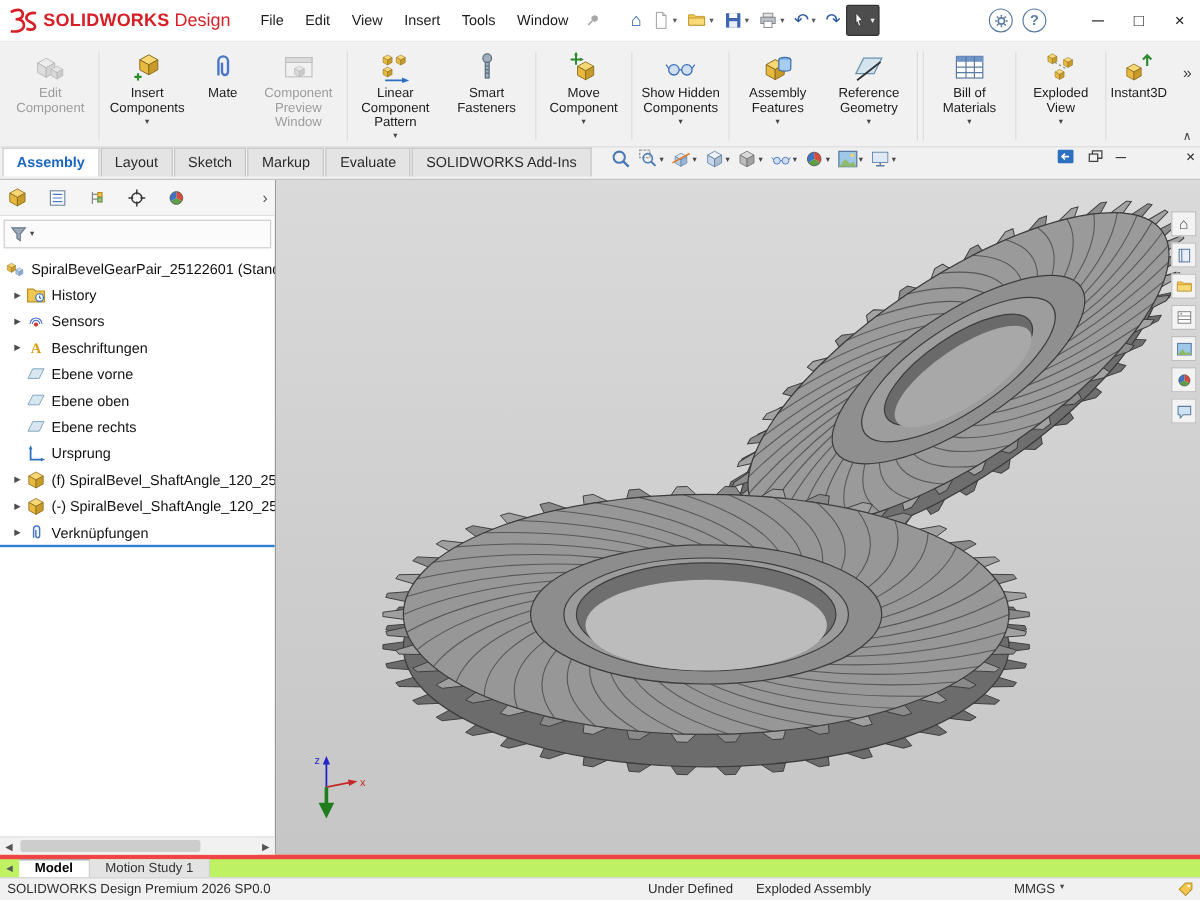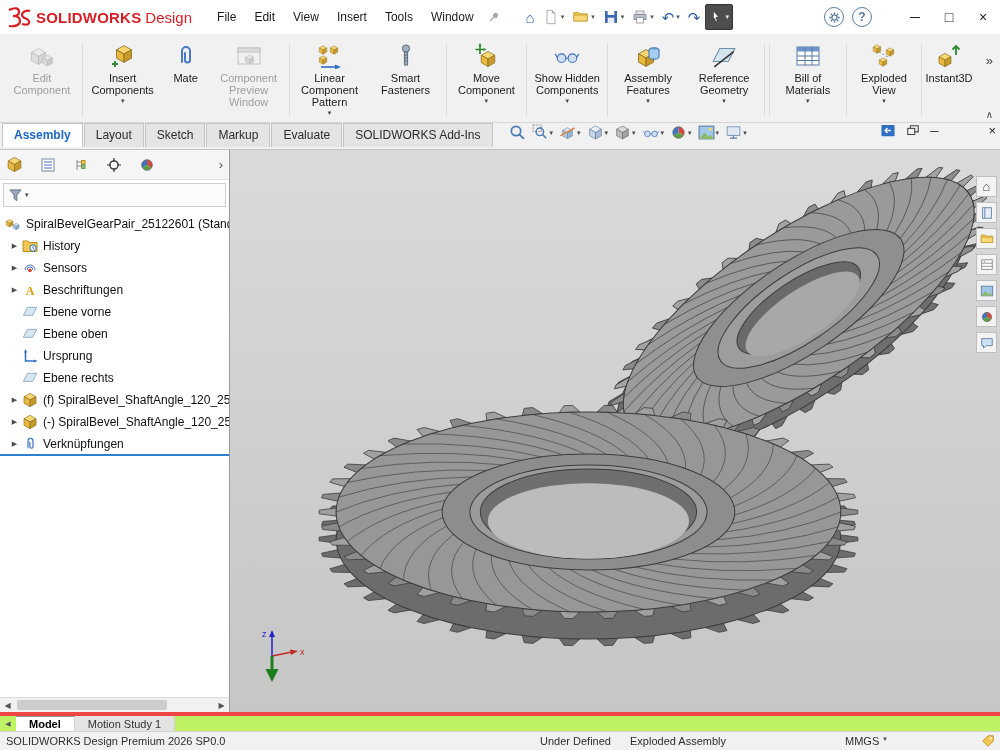--- a/index.html
+++ b/index.html
@@ -573,37 +573,37 @@
             <svg width="16" height="16" viewBox="0 0 24 24">
               <use href="#sym-plane"></use>
             </svg>
           </span>
         <span class="tlabel">Ebene oben</span>
       </div>
 
       <div class="trow child">
         <span class="arrow"></span>
         <span class="ticon">
+            <svg width="16" height="16" viewBox="0 0 24 24">
+              <use href="#sym-plane"></use>
+            </svg>
+          </span>
+        <span class="tlabel">Ebene rechts</span>
+      </div>
+
+      <div class="trow child">
+        <span class="arrow"></span>
+        <span class="ticon">
             <svg width="16" height="16" viewBox="0 0 16 16">
               <path d="M3.5 3.5v9.5h9.5" fill="none" stroke="#2d6fc0" stroke-width="1.5"></path>
               <polygon points="3.5,1 2,4.4 5,4.4" fill="#2d6fc0"></polygon>
               <polygon points="15.5,13 12.1,11.5 12.1,14.5" fill="#2d6fc0"></polygon>
             </svg>
           </span>
         <span class="tlabel">Ursprung</span>
-      </div>
-
-      <div class="trow child">
-        <span class="arrow"></span>
-        <span class="ticon">
-            <svg width="16" height="16" viewBox="0 0 24 24">
-              <use href="#sym-plane"></use>
-            </svg>
-          </span>
-        <span class="tlabel">Ebene rechts</span>
       </div>
 
       <div class="trow child">
         <span class="arrow">▶</span>
         <span class="ticon">
             <svg width="16" height="16" viewBox="0 0 24 24">
               <use href="#sym-cube"></use>
             </svg>
           </span>
         <span class="tlabel">(f) SpiralBevel_ShaftAngle_120_25</span>

